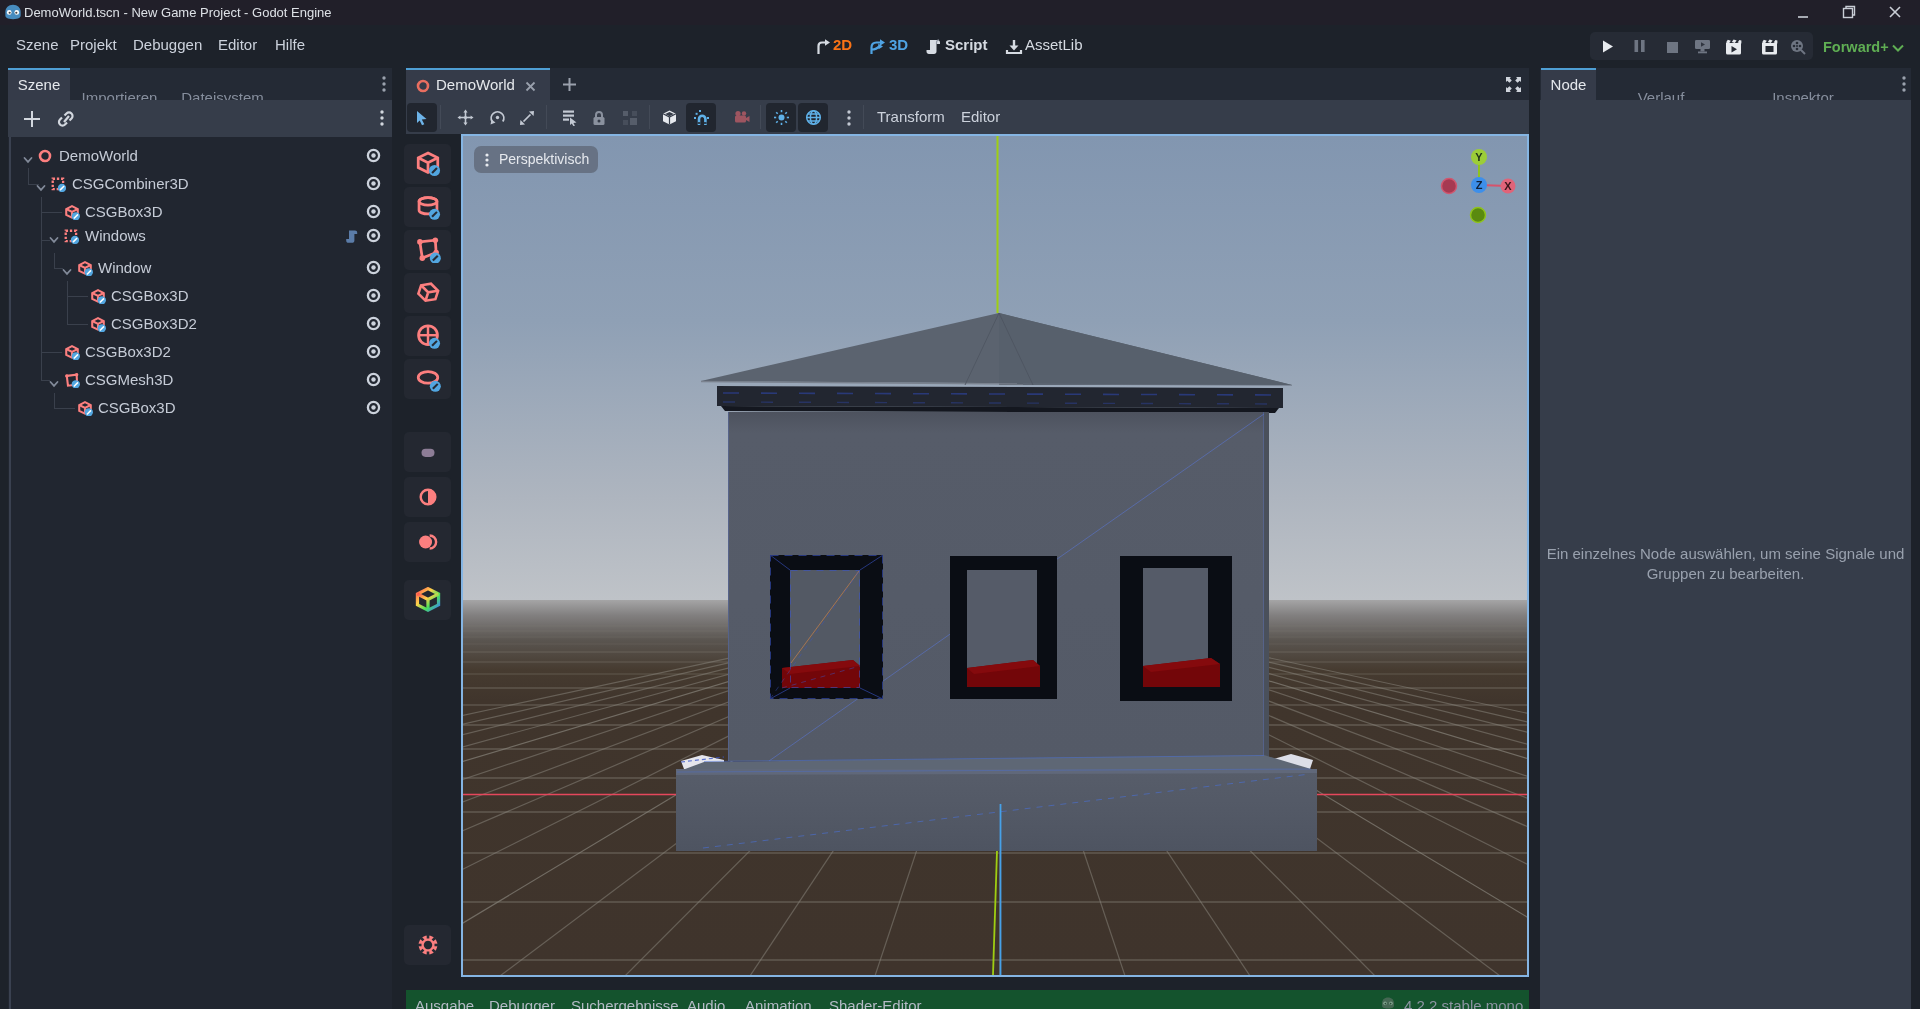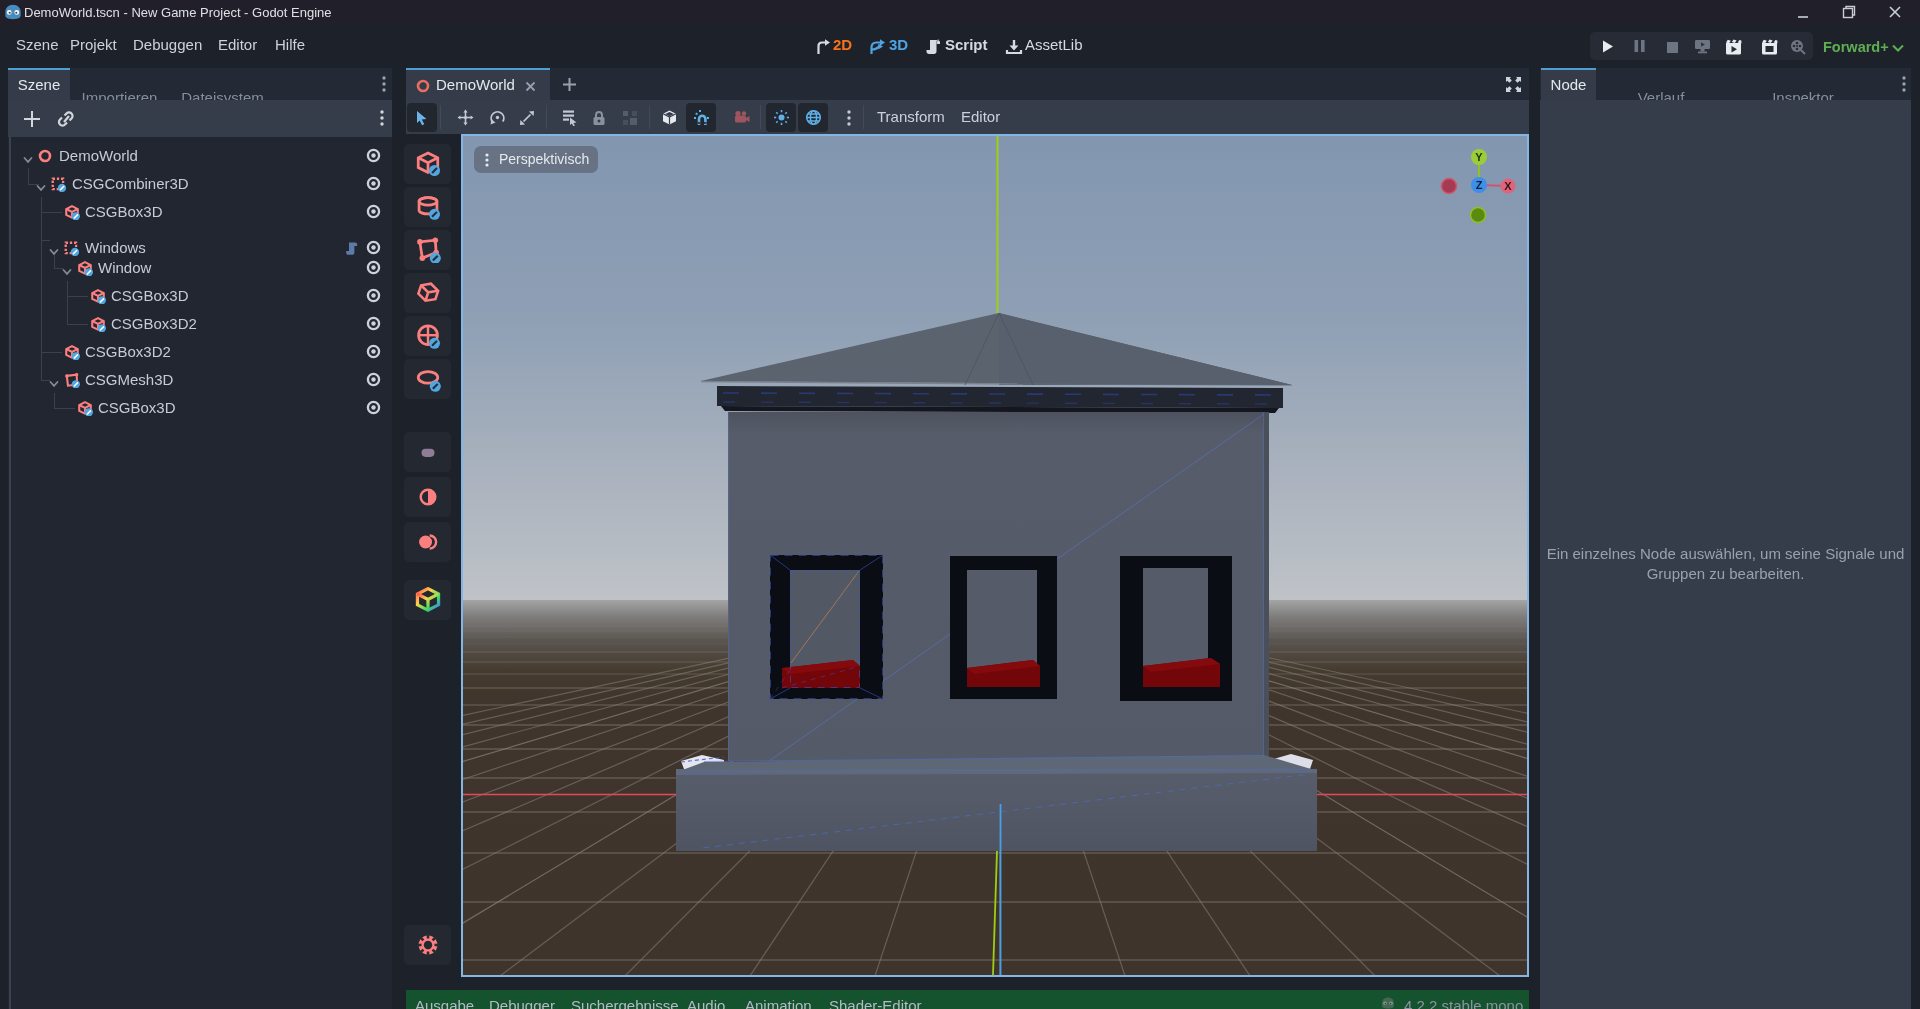--- a/index.html
+++ b/index.html
@@ -224,21 +224,21 @@
             <path d="M1.5 3.5 L6.5 6 L11.5 3.5 M6.5 6 L6.5 11" fill="none" stroke="#fc7f7f" stroke-width="1.8"></path>
             <circle cx="9.8" cy="9.8" r="3.6" fill="#52a6e0"></circle>
             <line x1="8.100000000000001" y1="11.700000000000001" x2="11.700000000000001" y2="8.100000000000001" stroke="#ffffff" stroke-width="1.3"></line>
           </svg></span>
         <span class="tlabel" style="left:77px">CSGBox3D</span>
         <span style="position:absolute;left:358px;top:6px"><svg width="15" height="15" viewBox="0 0 15 15">
             <circle cx="7.5" cy="7.5" r="5.6" fill="none" stroke="#ccd2dc" stroke-width="2.3"></circle>
             <circle cx="7.5" cy="7.5" r="2.2" fill="#ccd2dc"></circle>
           </svg></span>
       </div>
-      <div class="trow" style="top:234px">
+      <div class="trow" style="top:222px">
         <span style="position:absolute;left:41px;top:9px"><svg width="10" height="10" viewBox="0 0 10 10">
             <path d="M1.5 3 L5 6.8 L8.5 3" fill="none" stroke="#828a99" stroke-width="1.8" stroke-linecap="round"></path>
           </svg></span>
         <span style="position:absolute;left:56px;top:7px"><svg width="15" height="15" viewBox="0 0 13 13">
             <rect x="1.5" y="1.5" width="9" height="9" fill="none" stroke="#fc7f7f" stroke-width="2" stroke-dasharray="2 1.6"></rect>
             <circle cx="9.5" cy="9.5" r="3.6" fill="#52a6e0"></circle>
             <line x1="7.8" y1="11.4" x2="11.4" y2="7.8" stroke="#ffffff" stroke-width="1.3"></line>
           </svg></span>
         <span class="tlabel" style="left:77px">Windows</span>
         <span style="position:absolute;left:337px;top:7px"><svg width="13" height="15" viewBox="0 0 13 15">

